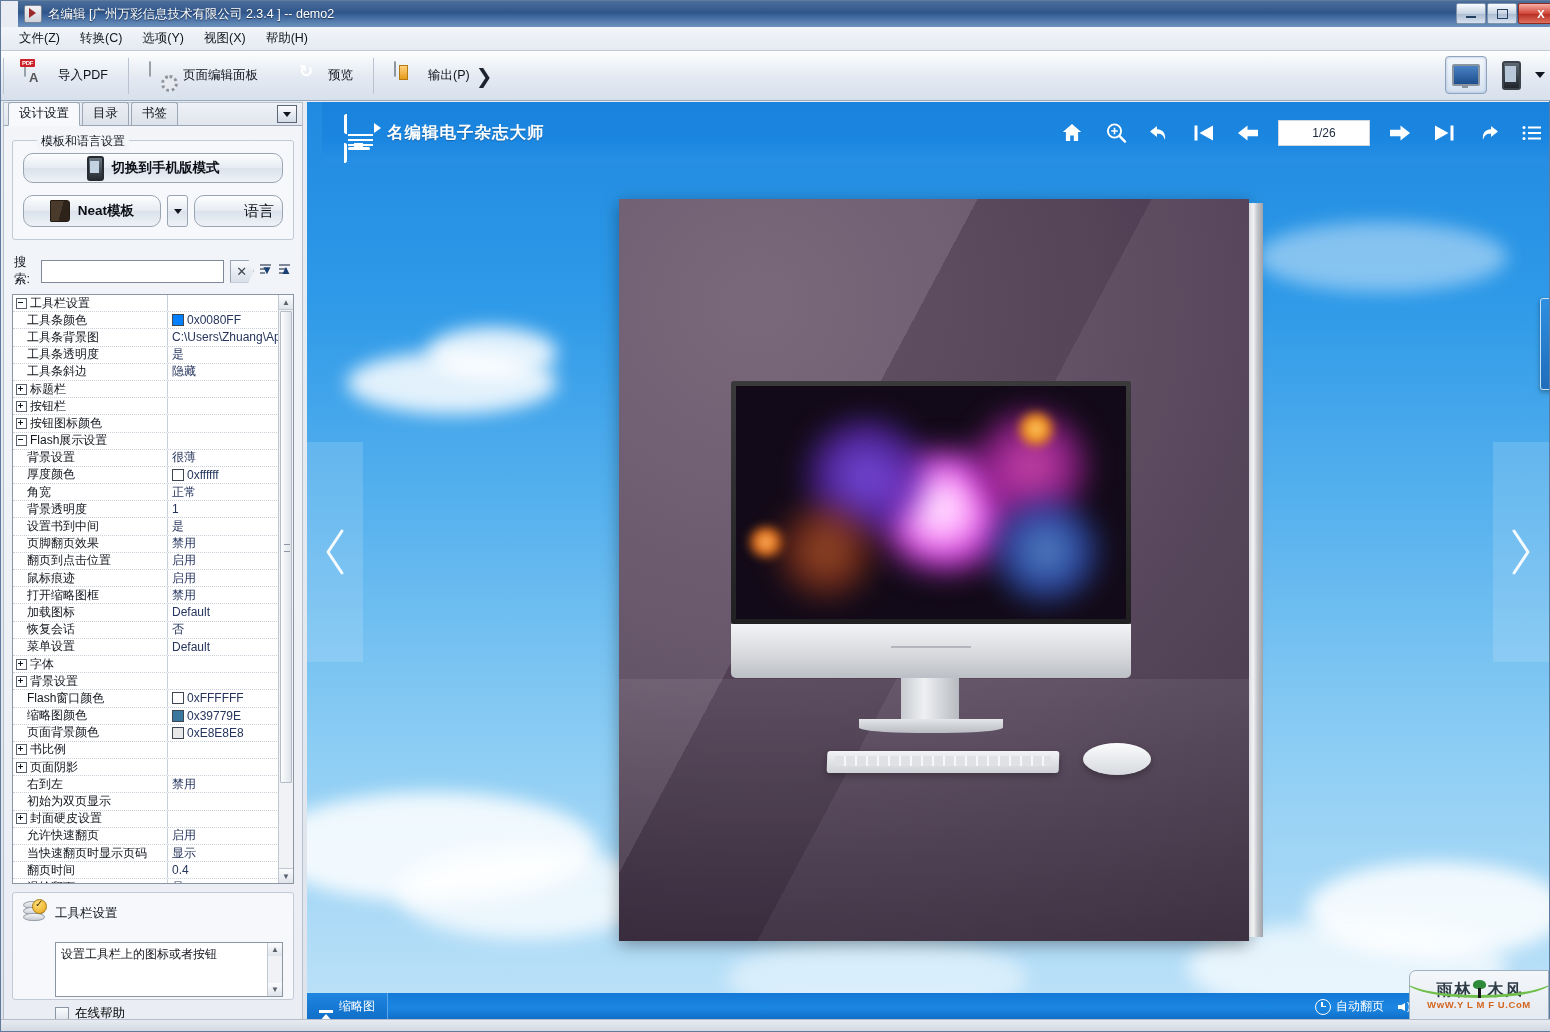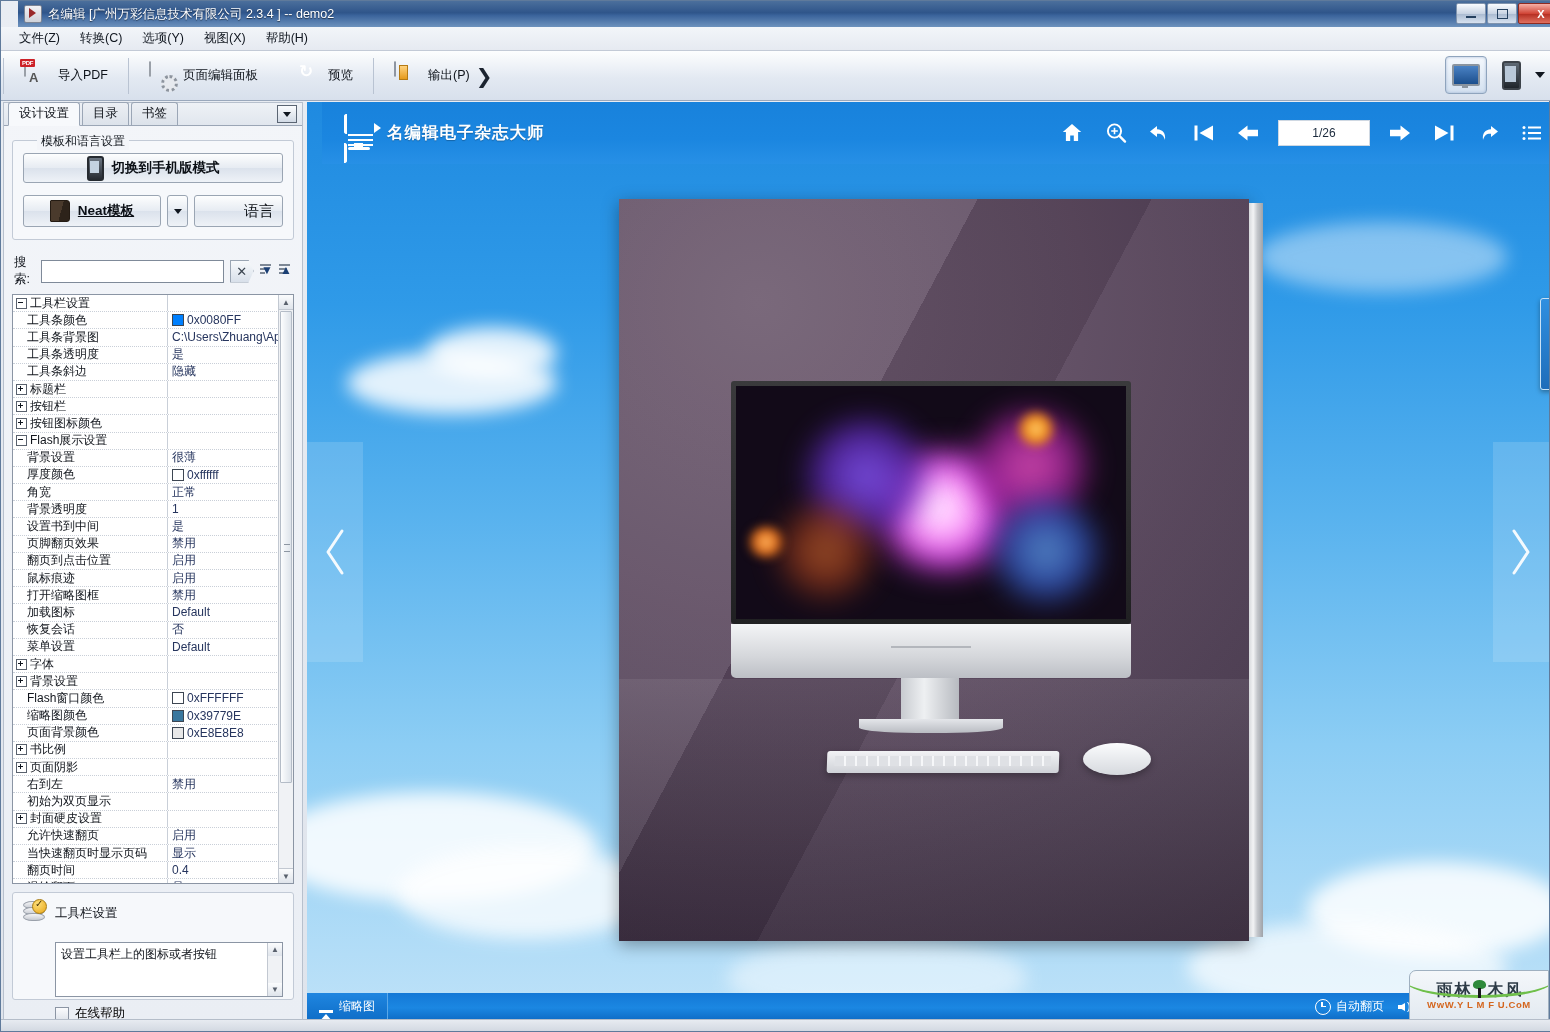--- a/index.html
+++ b/index.html
@@ -129,28 +129,28 @@
     border-top:5px solid #10161f;display:block;}
 
   .group{
     margin:14px 8px 4px;border:1px solid #c2cad6;border-radius:3px;padding:12px 10px 12px;
     position:relative;background:#f6f8fb;
   }
   .group-title{
     position:absolute;top:-8px;left:24px;background:#f3f5f9;padding:0 4px;font-size:12px;color:#13181f;
   }
   .btn{
-    border:1px solid #9aa5b3;border-radius:3px;
+    border:1px solid #9aa5b3;border-radius:10px;
     background:linear-gradient(#fdfefe,#e6ebf2 50%,#dbe2ec 51%,#eef2f7);
     display:flex;align-items:center;justify-content:center;gap:8px;
     font-size:13.5px;color:#0b0f15;font-weight:bold;cursor:default;
   }
   .btn-mobile{height:30px;width:100%;box-sizing:border-box;}
   .row2{display:flex;gap:6px;margin-top:12px;align-items:stretch;}
-  .btn-neat{flex:0 0 136px;height:30px;text-decoration:underline;}
+  .btn-neat{flex:0 0 136px;height:30px;}
   .btn-neatdd{width:19px;height:30px;border:1px solid #9aa5b3;border-radius:3px;
     background:linear-gradient(#fdfefe,#e6ebf2 50%,#dbe2ec 51%,#eef2f7);
     display:flex;align-items:center;justify-content:center;}
   .btn-neatdd i{width:0;height:0;border-left:4px solid transparent;border-right:4px solid transparent;
     border-top:5px solid #10161f;}
   .btn-lang{flex:1;height:30px;font-weight:normal;font-size:15px;padding-left:41px;}
   .mini-phone{width:13px;height:21px;border:2px solid #262b31;border-radius:3px;
     background:linear-gradient(#6b7582,#272c33);position:relative;flex:none;}
   .mini-phone::after{content:"";position:absolute;left:1px;top:3px;width:9px;height:12px;background:#c3d2e1;}
   .mini-book{width:18px;height:20px;background:linear-gradient(105deg,#4a3a2c 0 55%,#2d231a 55%);

